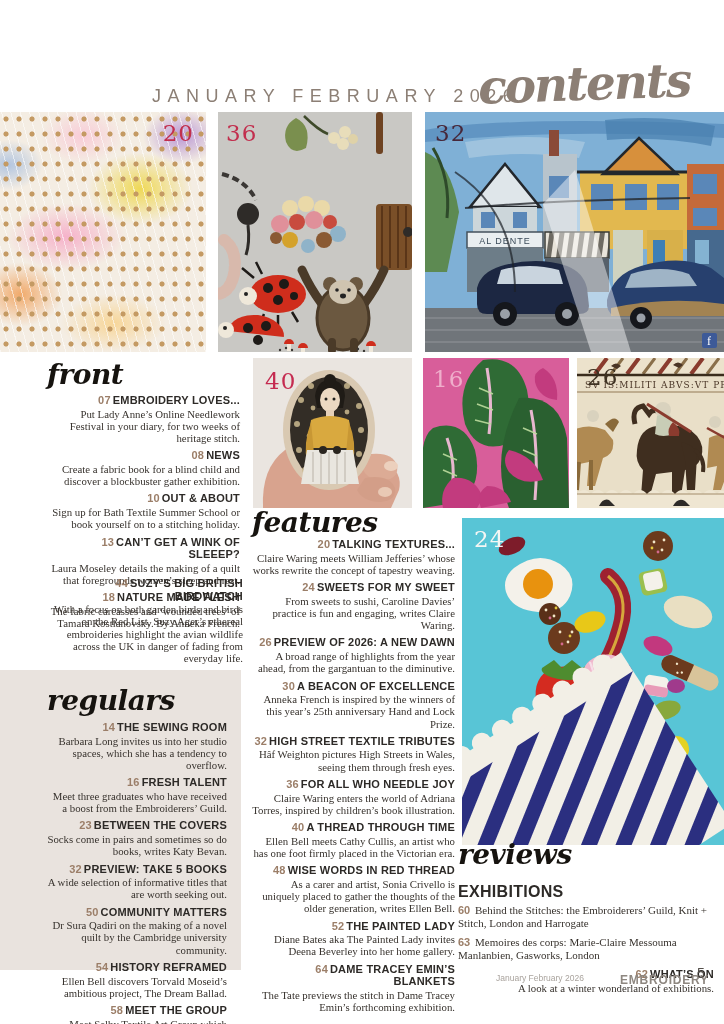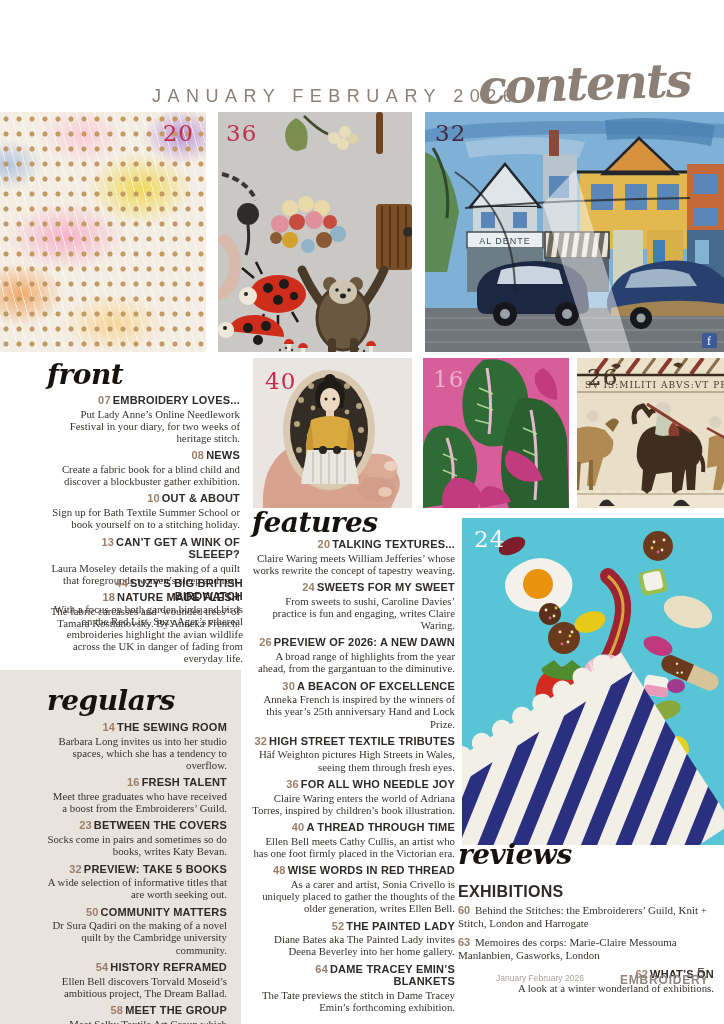--- a/index.html
+++ b/index.html
@@ -43,21 +43,21 @@
                font-size:28px;line-height:30px;color:#16130f;letter-spacing:-0.5px;}
   .entry{margin-bottom:5px;text-align:right;}
   .entry-title{font-size:11px;line-height:12.5px;font-weight:bold;color:#2d2a27;letter-spacing:.2px;}
   .entry-num{color:#9b7e68;padding-right:2px;}
   .entry-body{font-family:"Liberation Serif",serif;font-size:10.8px;line-height:12.3px;
               color:#37322d;margin-top:1px;}
   .front-col{position:absolute;left:47px;top:360px;width:193px;}
   .front-col .script-head{margin-bottom:4px;}
   .cover-col{position:absolute;left:47px;top:577px;width:196px;}
   .cover-col .script-head{margin-bottom:3px;}
-  .regulars-box{position:absolute;left:0;top:670px;width:241px;height:354px;background:#e9e3de;}
+  .regulars-box{position:absolute;left:0;top:670px;width:241px;height:300px;background:#e9e3de;}
   .regulars-inner{position:absolute;left:47px;top:16px;width:180px;}
   .regulars-inner .script-head{margin-bottom:5px;}
   .features-col{position:absolute;left:252px;top:508px;width:203px;}
   .features-col .script-head{}
   .reviews-col{position:absolute;left:458px;top:840px;width:256px;}
   .reviews-col .script-head{margin-bottom:13px;}
   .subhead{font-size:16px;font-weight:bold;color:#2d2a27;letter-spacing:.3px;margin-bottom:3px;}
   .rev-entry{font-family:"Liberation Serif",serif;font-size:11px;line-height:13px;
              color:#37322d;margin-bottom:6px;}
   .rev-entry .entry-num{font-family:"Liberation Sans",sans-serif;font-size:11px;font-weight:bold;}

